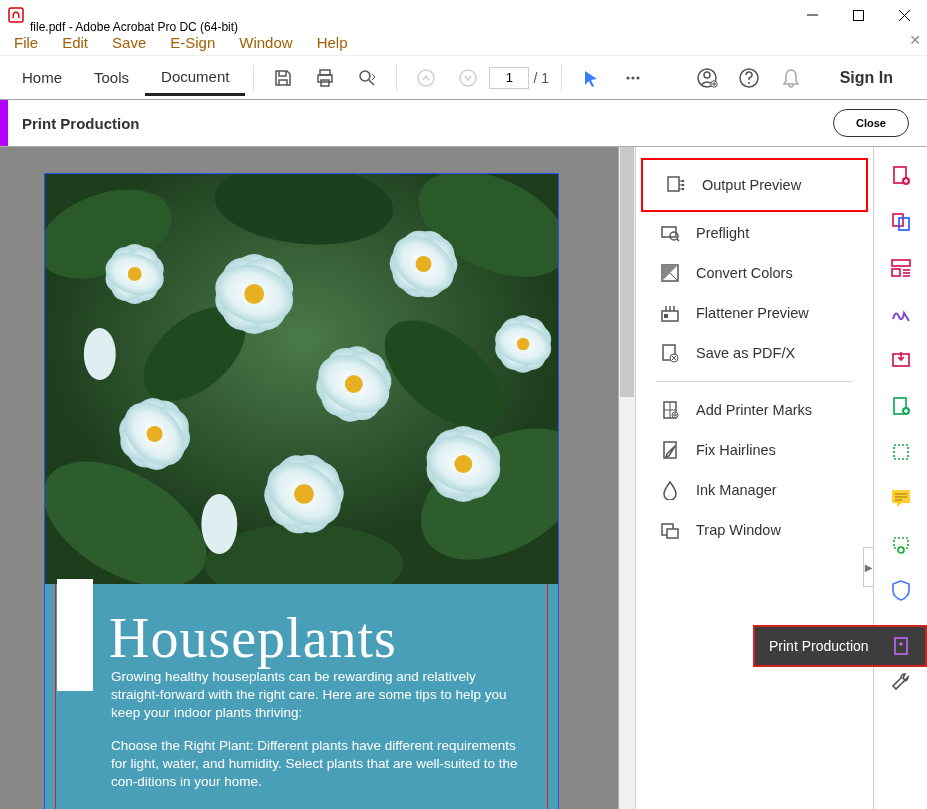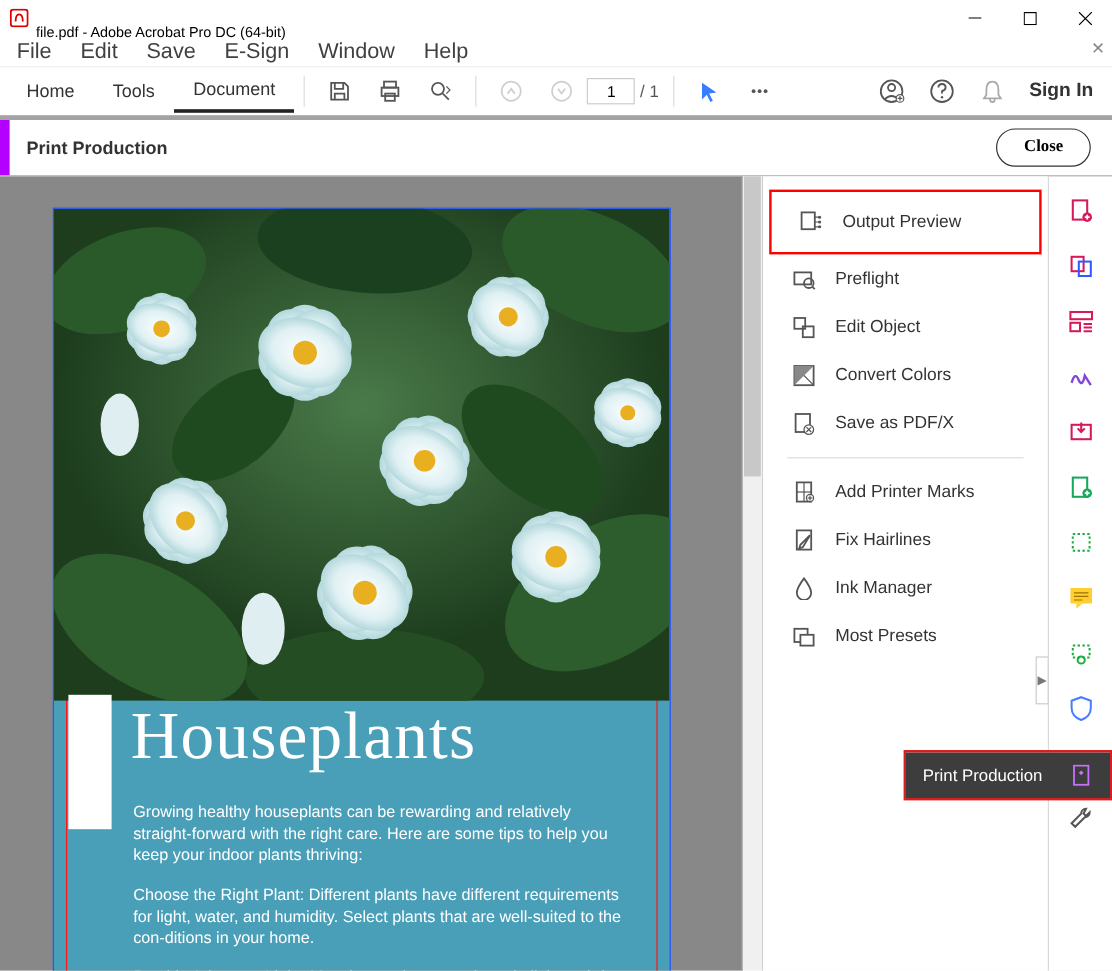--- a/index.html
+++ b/index.html
@@ -5,47 +5,47 @@
   * { box-sizing: border-box; margin: 0; padding: 0; }
   html, body { width: 927px; height: 809px; font-family: "Segoe UI", Arial, sans-serif; font-size: 13px; color: #444; background: #fff; overflow: hidden; }
   
   .titlebar { height: 30px; display: flex; align-items: center; padding-left: 8px; }
   .titlebar .app-icon { width: 16px; height: 16px; margin-right: 6px; }
   .titlebar .title { flex: 1; font-size: 12px; color: #000; margin-top: 24px; }
   .titlebar .win-controls { display: flex; }
   .titlebar .win-btn { width: 46px; height: 30px; display: flex; align-items: center; justify-content: center; }
   
   .menubar { height: 26px; display: flex; align-items: center; padding-left: 2px; border-bottom: 1px solid #efefef; position: relative;}
-  .menubar .menu-item { padding: 3px 12px; font-size: 18px; color: #404040; }
+  .menubar .menu-item { padding: 3px 12px; font-size: 15px; color: #a16207; }
   .menubar .menu-close { position: absolute; right: 6px; top: 2px; color: #888; font-size: 14px;}
 
-  .toolbar { height: 44px; display: flex; align-items: center; border-bottom: 4px solid #a3a3a3; padding: 0 6px; }
+  .toolbar { height: 44px; display: flex; align-items: center; border-bottom: 1px solid #a3a3a3; padding: 0 6px; }
   .toolbar .tab { padding: 8px 16px; font-size: 15px; color: #333; }
   .toolbar .tab.active { border-bottom: 3px solid #222; font-weight: 500; }
   .toolbar .sep { width: 1px; height: 26px; background: #ddd; margin: 0 8px; }
   .toolbar .ticon { width: 22px; height: 22px; display:flex; align-items:center; justify-content:center; margin: 0 10px; color:#555;}
   .toolbar .page-input { width: 40px; height: 22px; border:1px solid #ccc; text-align:center; font-size:13px; }
   .toolbar .page-total { padding: 0 4px; color:#555; font-size:14px;}
   .spacer { flex: 1; }
-  .signin { font-size: 16px; font-weight: 600; margin: 0 10px; color: #333;}
+  .signin { font-size: 16px; font-weight: 600; margin: 0 28px; color: #333;}
   
   .subheader { height: 47px; display: flex; align-items: center; border-bottom: 1px solid #adadad; position: relative; }
   .subheader .purple-tab { width: 8px; height: 100%; background: #b400ff; }
   .subheader .title { padding-left: 14px; font-size: 15px; font-weight: 600; color: #333; }
-  .subheader .close-btn { position: absolute; right: 18px; border: 1.5px solid #333; border-radius: 22px; padding: 7px 22px; font-size: 14px; font-weight: 600; background: #fff; font-family: Liberation Serif, serif; }
+  .subheader .close-btn { position: absolute; right: 18px; border: 1.5px solid #333; border-radius: 22px; padding: 7px 22px; font-size: 11px; font-weight: 600; background: #fff; }
   
   .workspace { height: 662px; display: flex; position: relative;}
   
   .doc-area { width: 619px; background: #888; padding: 26px 44px 0 44px; position: relative; overflow: hidden; border-right:1px solid #aaa;}
   .page { width: 515px; height: 720px; background: #4a9fb8; position: relative; border: 1px solid #2d4fff; }
   .page .red-box { position: absolute; top: 12px; left: 10px; right: 10px; bottom: 10px; border: 1px solid #ff1515; }
   .art { position: absolute; top:0; left:0; right:0; height: 410px; }
   .art svg { width:100%; height:100%; display:block;}
   .white-strip { position:absolute; top: 405px; left: 12px; width: 36px; height: 112px; background:#fff;}
-  .doc-title { position: absolute; top: 408px; left: 64px; font-family: Georgia, 'Times New Roman', serif; font-size: 56px; color: #fff; font-weight: normal; letter-spacing: 1px;}
+  .doc-title { position: absolute; top: 432px; left: 64px; font-family: Georgia, 'Times New Roman', serif; font-size: 56px; color: #fff; font-weight: normal; letter-spacing: 1px;}
   .doc-body { position: absolute; top: 494px; left: 66px; right: 30px; color: #fff; font-size: 13.5px; line-height: 1.35; }
   .doc-body p { margin-bottom: 14px; }
   
   .vscroll { width: 17px; background: #f0f0f0; border-right: 1px solid #d0d0d0; position: relative;}
   .vscroll .thumb { position:absolute; top:0; left:1px; right:1px; height: 250px; background:#c8c8c8; }
   .expand-handle { position:absolute; top: 50%; transform: translateY(-50%); width:11px; height:40px; background:#fff; border:1px solid #ccc; display:flex; align-items:center; justify-content:center; color:#777; font-size:10px;}
   .expand-left { left:-1px;}
   .expand-right { right:-1px;}
   
   .tools-panel { width: 237px; background: #fff; padding: 10px 0px; position:relative;}
@@ -323,35 +323,36 @@
             <rect x="2" y="4" width="14" height="10" fill="none" stroke="#555" stroke-width="1.5"></rect>
             <circle cx="14" cy="13" r="4" fill="none" stroke="#555" stroke-width="1.5"></circle>
             <line x1="17" y1="16" x2="19" y2="18" stroke="#555" stroke-width="1.5"></line>
           </svg>
         </span>
       <span>Preflight</span>
     </div>
     <div class="tool-row">
       <span class="ticon2">
           <svg width="20" height="20" viewBox="0 0 20 20">
-            <rect x="2" y="2" width="9" height="9" fill="none" stroke="#555" stroke-width="1.5"></rect>
-            <rect x="9" y="9" width="9" height="9" fill="none" stroke="#555" stroke-width="1.5"></rect>
-          </svg>
-        </span>
-      <span>Edit Object</span>
-    </div>
-    <div class="tool-row">
-      <span class="ticon2">
-          <svg width="20" height="20" viewBox="0 0 20 20">
             <rect x="2" y="2" width="16" height="16" fill="none" stroke="#555" stroke-width="1.5"></rect>
             <path d="M2 2 L18 18" stroke="#555"></path>
             <path d="M2 18 L2 2 L18 2 Z" fill="#888"></path>
           </svg>
         </span>
       <span>Convert Colors</span>
+    </div>
+    <div class="tool-row">
+      <span class="ticon2">
+          <svg width="20" height="20" viewBox="0 0 20 20">
+            <rect x="2" y="8" width="16" height="10" fill="none" stroke="#555" stroke-width="1.5"></rect>
+            <path d="M6 8 V3 M10 8 V3 M14 8 V3" stroke="#555" stroke-width="1.5"></path>
+            <rect x="4" y="11" width="4" height="4" fill="#555"></rect>
+          </svg>
+        </span>
+      <span>Flattener Preview</span>
     </div>
     <div class="tool-row">
       <span class="ticon2">
           <svg width="20" height="20" viewBox="0 0 20 20">
             <rect x="3" y="2" width="12" height="15" fill="none" stroke="#555" stroke-width="1.5"></rect>
             <circle cx="14" cy="15" r="4" fill="#fff" stroke="#555"></circle>
             <line x1="12" y1="13" x2="16" y2="17" stroke="#555"></line>
             <line x1="16" y1="13" x2="12" y2="17" stroke="#555"></line>
           </svg>
         </span>
@@ -390,21 +391,21 @@
         </span>
       <span>Ink Manager</span>
     </div>
     <div class="tool-row">
       <span class="ticon2">
           <svg width="20" height="20" viewBox="0 0 20 20">
             <rect x="2" y="4" width="11" height="11" fill="none" stroke="#555" stroke-width="1.5"></rect>
             <rect x="7" y="9" width="11" height="9" fill="#fff" stroke="#555" stroke-width="1.5"></rect>
           </svg>
         </span>
-      <span>Most Presets</span>
+      <span>Trap Window</span>
     </div>
   </div>
 
   <div class="right-rail">
     <span class="rail-icon">
         <svg width="22" height="22" viewBox="0 0 22 22">
           <rect x="4" y="2" width="12" height="16" fill="none" stroke="#d6195a" stroke-width="1.7"></rect>
           <circle cx="16" cy="16" r="4" fill="#d6195a"></circle>
           <line x1="16" y1="14" x2="16" y2="18" stroke="#fff" stroke-width="1.5"></line>
           <line x1="14" y1="16" x2="18" y2="16" stroke="#fff" stroke-width="1.5"></line>

